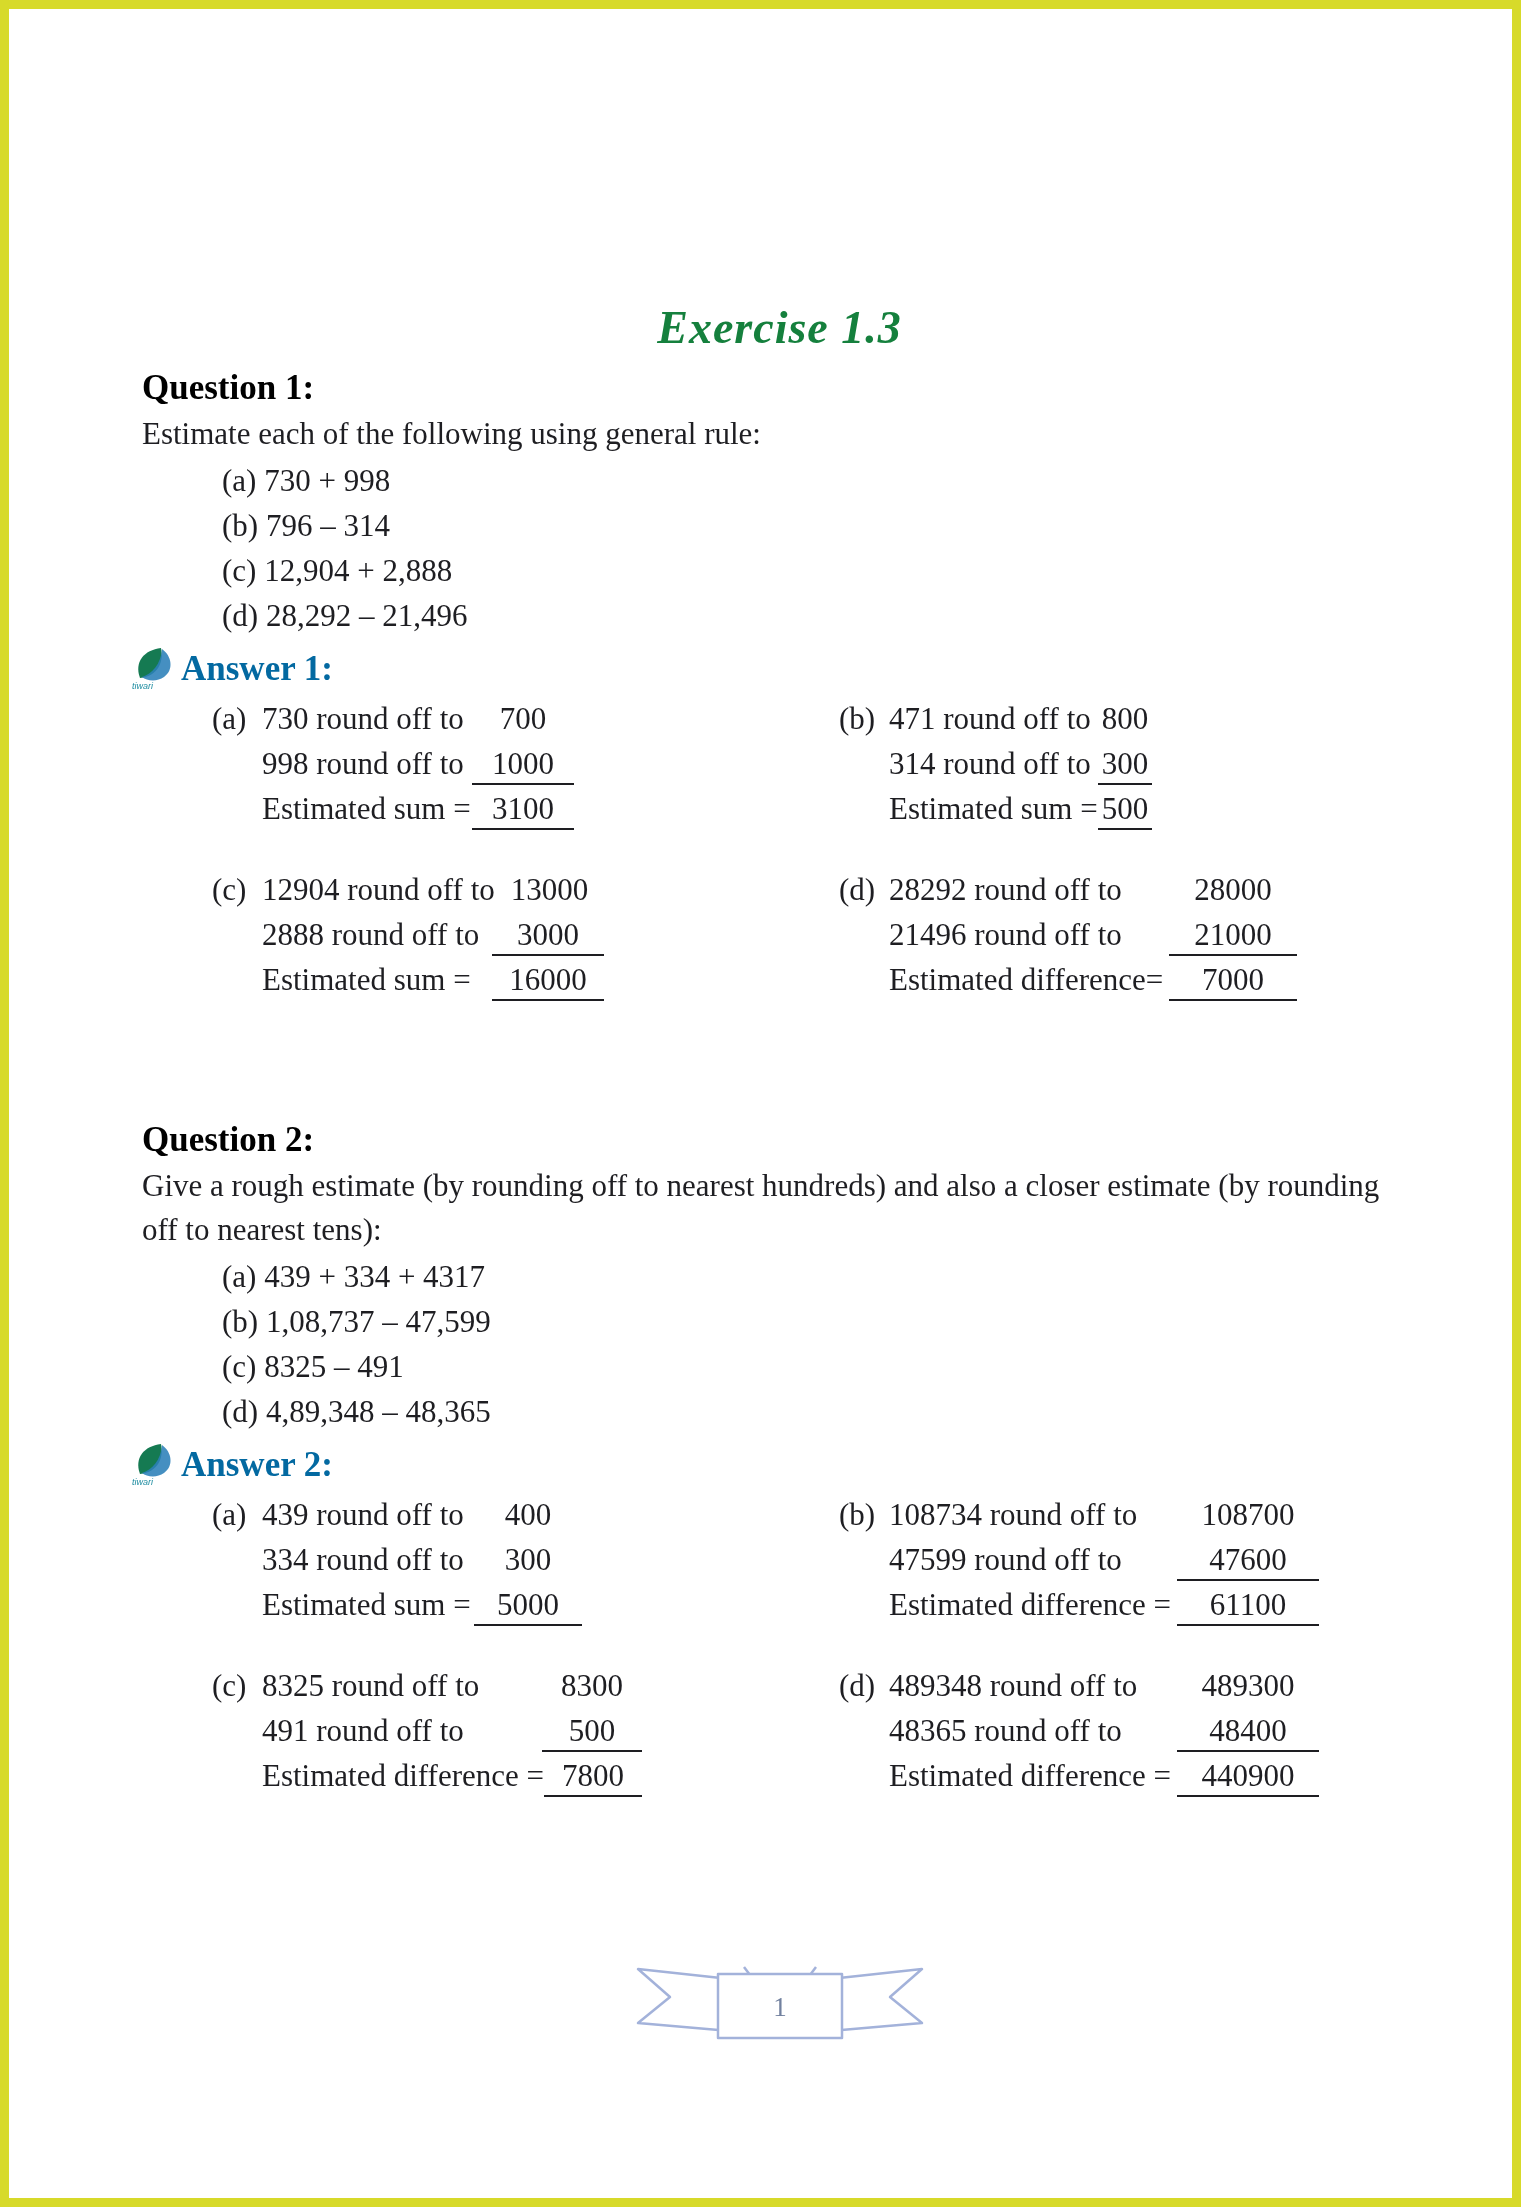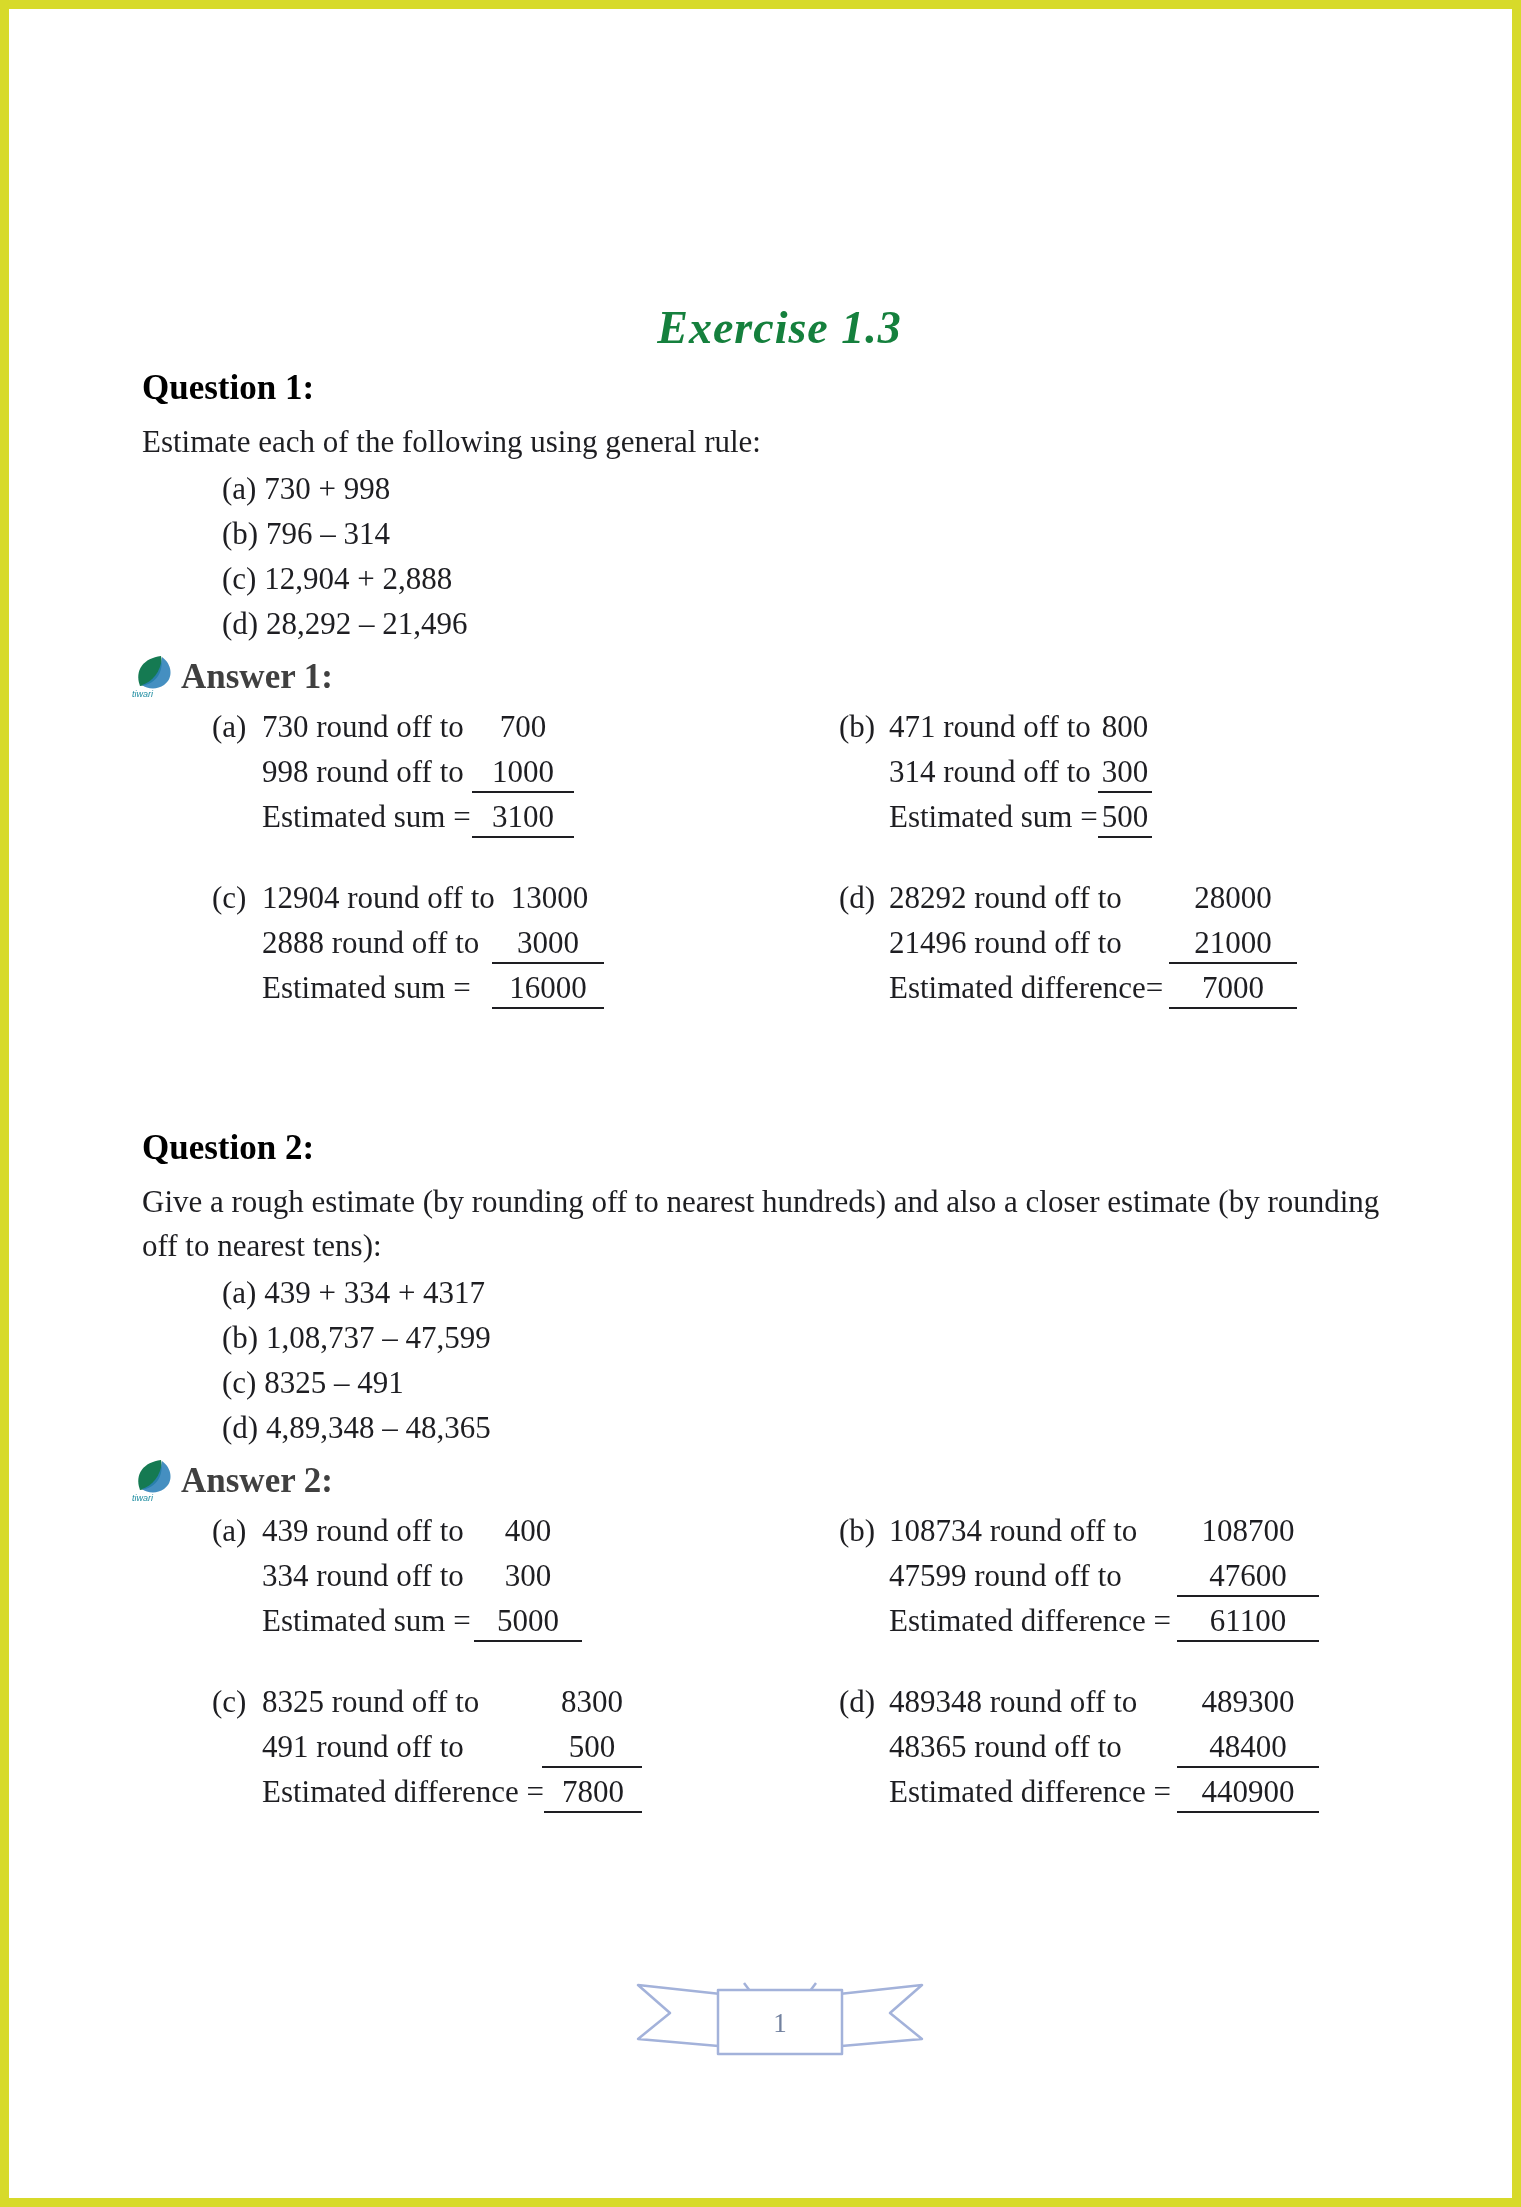--- a/index.html
+++ b/index.html
@@ -17,25 +17,25 @@
 
   .title {
     text-align:center;
     font-size:46px; font-weight:bold; font-style:italic;
     color:#15803d;
     margin:292px 0 0 0;
     letter-spacing:1px;
   }
 
   .qhead { font-size:35px; color:#000000; margin:14px 0 0 0; font-weight:bold; }
-  .intro { font-size:31px; margin:12px 0 0 0; line-height:44px; max-width:1300px; }
+  .intro { font-size:31px; margin:4px 0 0 0; line-height:44px; max-width:1300px; }
   .items { list-style:none; margin:2px 0 0 0; padding:0 0 0 80px; font-size:31px; line-height:45px; }
 
   .ans-head { display:flex; align-items:center; margin:8px 0 0 -12px; gap:5px; }
-  .ahead { font-size:35px; font-weight:bold; color:#404040; }
+  .ahead { font-size:35px; font-weight:bold; color:#0369a1; }
 
   .pair { display:flex; margin:4px 0 0 70px; font-size:31px; }
   .pair.gap { margin-top:36px; }
   .colL { width:627px; flex:none; }
   .colR { flex:none; }
 
   .row { display:flex; align-items:baseline; line-height:45px; }
   .lbl { flex:none; width:50px; }
   .txt { flex:none; white-space:pre; }
   .val { margin-left:auto; text-align:center; line-height:38px; white-space:pre; }

